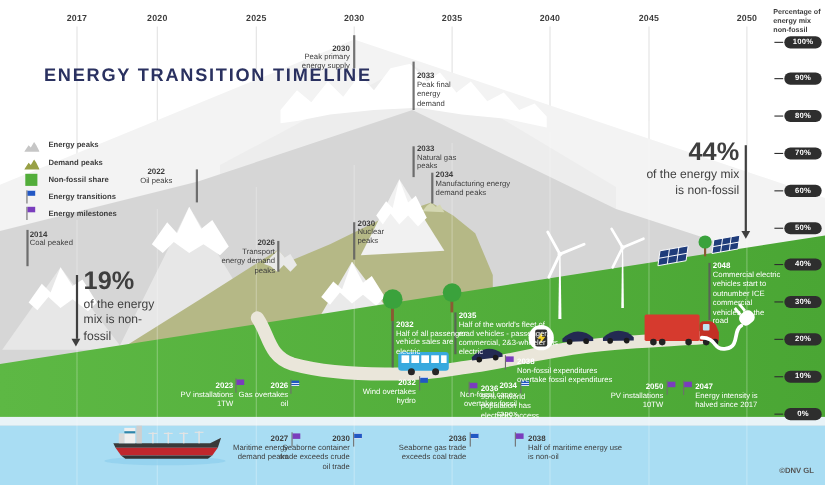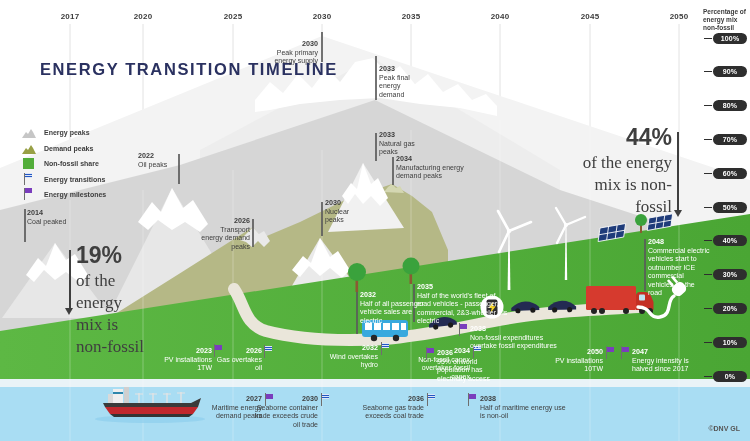--- a/index.html
+++ b/index.html
@@ -28,21 +28,21 @@
   .note.light{color:#fff;}
   .vline{position:absolute;width:1.5px;background:#5a5a5a;opacity:.85;}
   .flag{position:absolute;width:9px;height:13px;}
   .flag::before{content:"";position:absolute;left:0;top:0;width:1.4px;height:13px;background:#6e6e6e;}
   .flag::after{content:"";position:absolute;left:1.4px;top:.5px;width:7px;height:5.5px;}
   .flag.purple::after{background:#7a3dbd;}
   .flag.blue::after{background:#2257c4;
      background-image:repeating-linear-gradient(180deg,rgba(255,255,255,.85) 0 .7px,transparent .7px 2px);}
   .callout{position:absolute;color:#3f3f3f;}
   .callout .big{font-size:23px;font-weight:bold;line-height:1;}
-  .callout .cap{font-size:17px;line-height:1.3;margin-top:3px;font-family:Liberation Serif, serif;}
+  .callout .cap{font-size:11px;line-height:1.3;margin-top:3px;}
   .arrow-line{position:absolute;width:1.6px;background:#3f3f3f;}
   .arrow-head{position:absolute;width:0;height:0;border-left:4.5px solid transparent;
      border-right:4.5px solid transparent;border-top:7px solid #3f3f3f;}
   .credit{position:absolute;left:690px;top:425px;width:50px;text-align:right;
      font-size:7px;font-weight:bold;color:#565656;}
   .mini-flag{position:absolute;left:2px;top:0;width:9px;height:12px;}
   .mini-flag::before{content:"";position:absolute;left:0;top:0;width:1.4px;height:12px;background:#6e6e6e;}
   .mini-flag::after{content:"";position:absolute;left:1.4px;top:0;width:7px;height:5px;}
   .mini-flag.purple::after{background:#7a3dbd;}
   .mini-flag.blue::after{background:#2257c4;
@@ -324,21 +324,21 @@
   <div class="vline" style="left:375px;top:133px;height:28px"></div>
   <div class="vline" style="left:392px;top:157px;height:28px"></div>
   <div class="vline" style="left:356px;top:292px;height:42px"></div>
   <div class="vline" style="left:413px;top:284px;height:38px"></div>
   <div class="vline" style="left:644px;top:239px;height:52px"></div>
 
   <div class="note" style="left:27px;top:209px;width:50px">
     <b>2014</b>
     <span>Coal peaked</span>
   </div>
-  <div class="note" style="left:138px;top:152px;width:46px;text-align:left">
+  <div class="note" style="left:119px;top:152px;width:46px;text-align:center">
     <b>2022</b>
     <span>Oil peaks</span>
   </div>
   <div class="note" style="left:198px;top:217px;width:52px;text-align:right">
     <b>2026</b>
     <span>Transport energy demand peaks</span>
   </div>
   <div class="note" style="left:325px;top:199px;width:36px">
     <b>2030</b>
     <span>Nuclear peaks</span>

